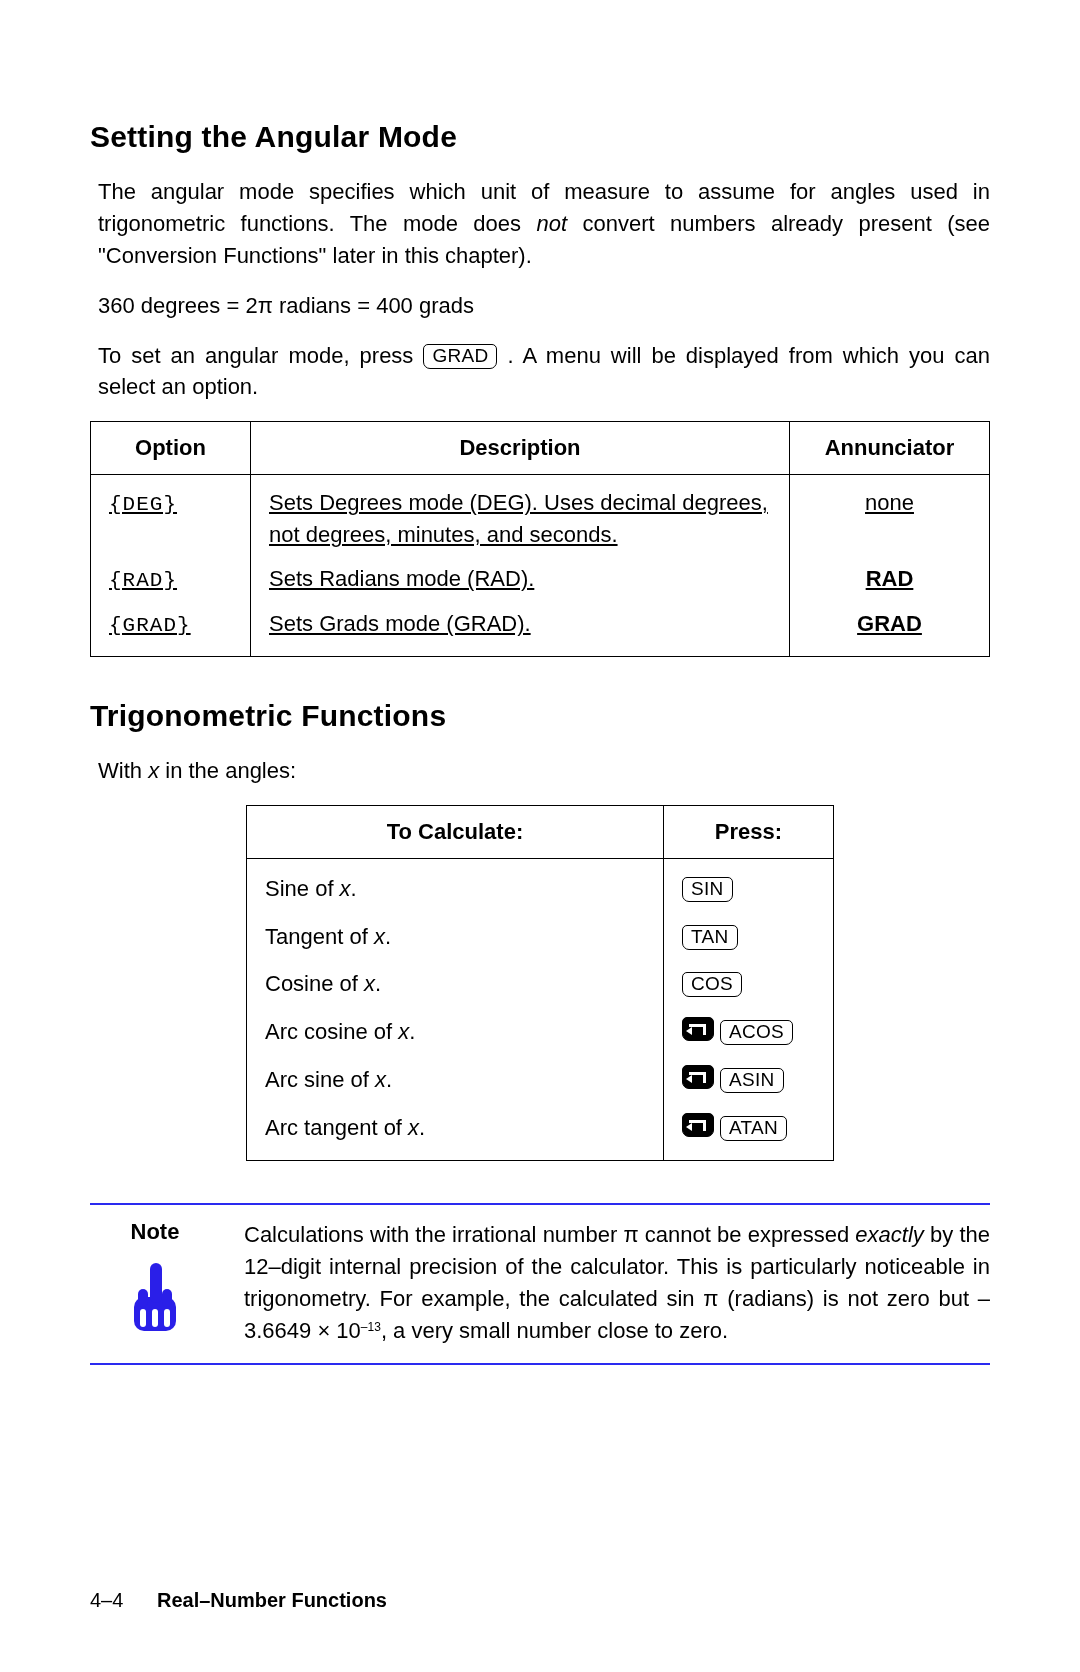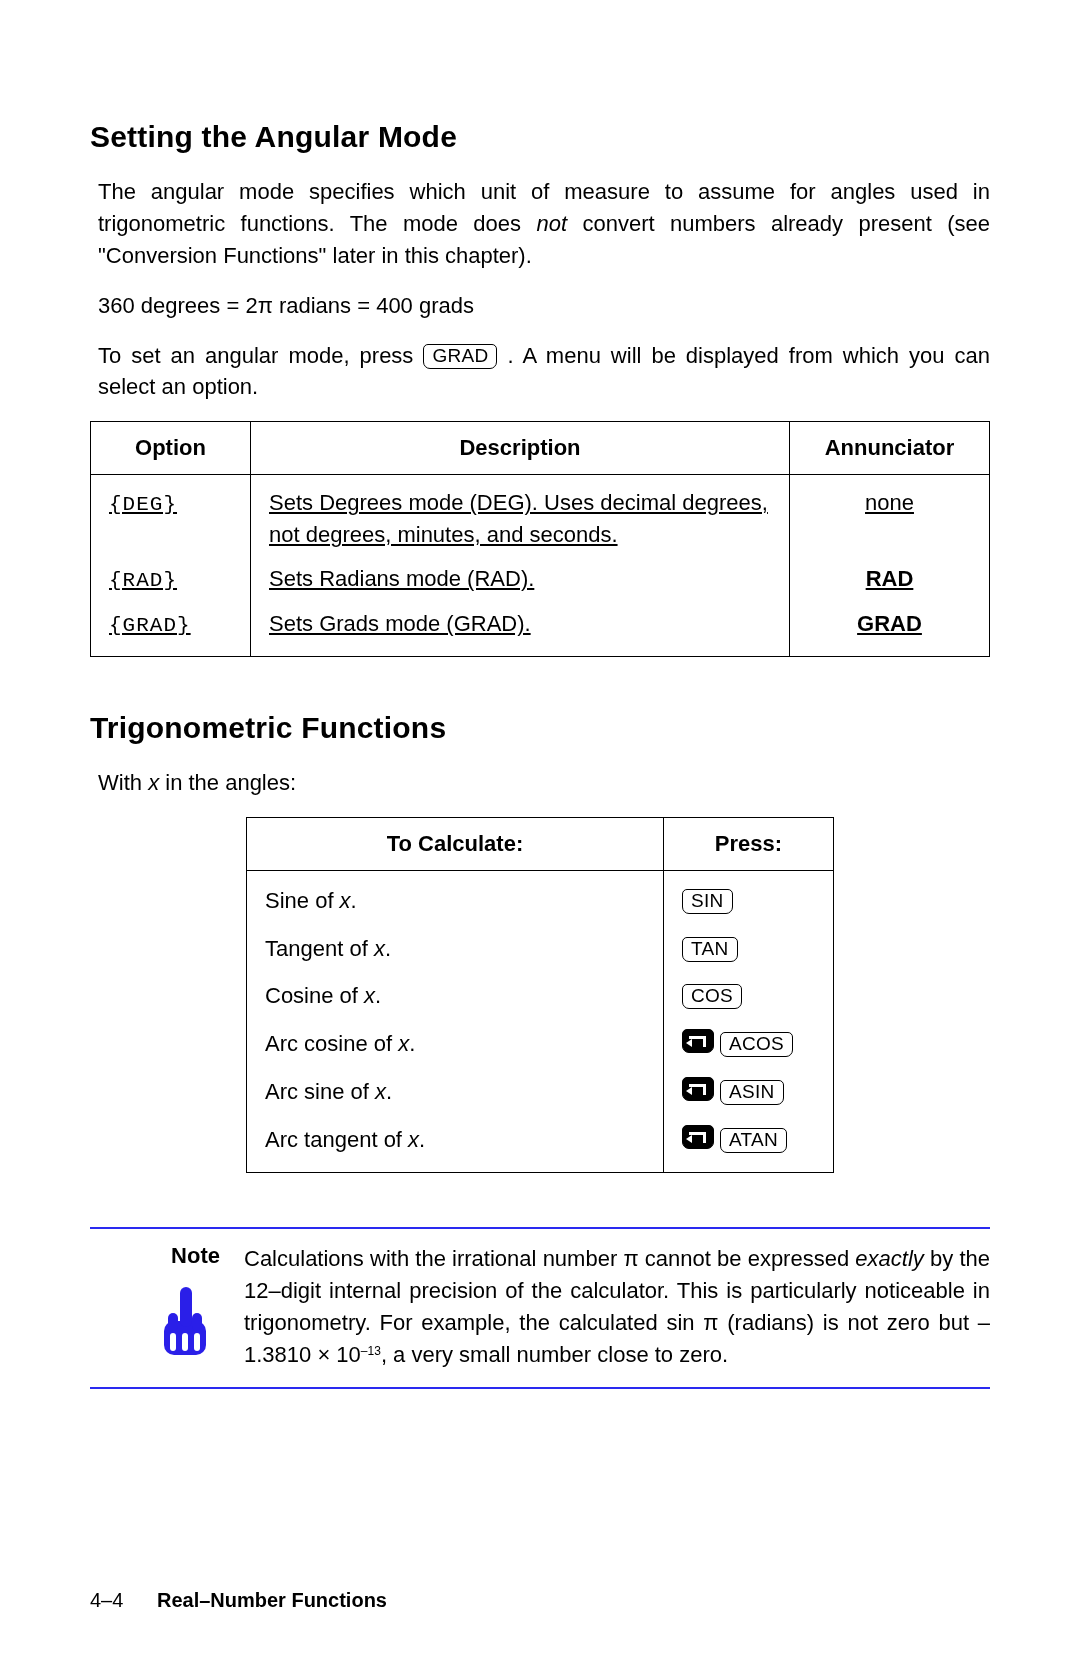--- a/index.html
+++ b/index.html
@@ -81,21 +81,21 @@
   
   .menuopt {
     font-family:"Courier New", monospace;
     letter-spacing:1px;
     font-size:21px;
   }
 
   
   table {
     border-collapse:collapse;
-    margin:6px auto 54px auto;
+    margin:6px auto 42px auto;
   }
   th, td {
     border:1.5px solid #000;
     padding:10px 18px;
     vertical-align:top;
   }
   th {
     font-weight:700;
     text-align:center;
     font-size:22px;
@@ -120,21 +120,21 @@
 
   
   .note-wrap {
     border-top:2px solid #2a2af0;
     border-bottom:2px solid #2a2af0;
     padding:14px 0 16px 0;
     margin-top:10px;
     text-align:justify;
   }
   .note-inner { display:flex; gap:24px; }
-  .note-left { width:130px; flex:0 0 130px; text-align:right; }
+  .note-left { width:130px; flex:0 0 130px; text-align:center; }
   .note-label { font-weight:700; font-size:22px; margin-bottom:14px; }
   .note-body { flex:1; }
   .hand { color:#2a1fe8; }
   .sup { font-size:12px; vertical-align:7px; }
 
   
   .footer {
     position:absolute;
     left:90px; bottom:60px;
     font-size:20px;
@@ -244,21 +244,21 @@
               <rect x="18" y="30" width="10" height="18" rx="5"></rect>
               <rect x="42" y="30" width="10" height="18" rx="5"></rect>
               <rect x="20" y="50" width="6" height="18" rx="3" fill="#fff"></rect>
               <rect x="32" y="50" width="6" height="18" rx="3" fill="#fff"></rect>
               <rect x="44" y="50" width="6" height="18" rx="3" fill="#fff"></rect>
             </g>
           </svg>
         </div>
       </div>
       <div class="note-body">
-        <span>Calculations with the irrational number π cannot be expressed </span><span class="ital">exactly</span><span> by the 12–digit internal precision of the calculator. This is particularly noticeable in trigonometry. For example, the calculated sin π (radians) is not zero but –1.3810 × 10</span><span class="sup">–13</span><span>, a very small number close to zero.</span>
+        <span>Calculations with the irrational number π cannot be expressed </span><span class="ital">exactly</span><span> by the 12–digit internal precision of the calculator. This is particularly noticeable in trigonometry. For example, the calculated sin π (radians) is not zero but –3.6649 × 10</span><span class="sup">–13</span><span>, a very small number close to zero.</span>
       </div>
     </div>
   </div>
 
   <div class="footer">
     <span class="pg">4–4</span>
     <span class="ch">Real–Number Functions</span>
   </div>
 
 </div>

